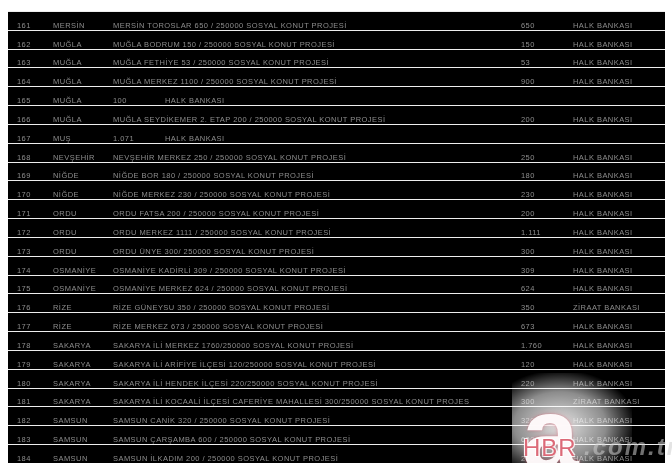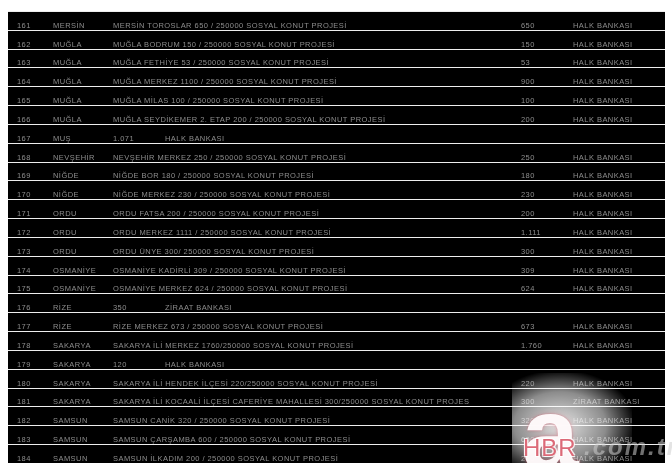--- a/index.html
+++ b/index.html
@@ -116,21 +116,20 @@
       <div class="row">
         <span class="c-num">164</span>
         <span class="c-city">MUĞLA</span>
         <span class="c-proj">MUĞLA MERKEZ 1100 / 250000 SOSYAL KONUT PROJESİ</span>
         <span class="c-cnt">900</span>
         <span class="c-bank">HALK BANKASI</span>
       </div>
       <div class="row">
         <span class="c-num">165</span>
         <span class="c-city">MUĞLA</span>
-        <span class="c-proj">MUĞLA MİLAS 100 / 250000 SOSYAL KONUT PROJESİ</span>
         <span class="c-cnt">100</span>
         <span class="c-bank">HALK BANKASI</span>
       </div>
       <div class="row">
         <span class="c-num">166</span>
         <span class="c-city">MUĞLA</span>
         <span class="c-proj">MUĞLA SEYDİKEMER 2. ETAP 200 / 250000 SOSYAL KONUT PROJESİ</span>
         <span class="c-cnt">200</span>
         <span class="c-bank">HALK BANKASI</span>
       </div>
@@ -192,40 +191,42 @@
       <div class="row">
         <span class="c-num">175</span>
         <span class="c-city">OSMANİYE</span>
         <span class="c-proj">OSMANİYE MERKEZ 624 / 250000 SOSYAL KONUT PROJESİ</span>
         <span class="c-cnt">624</span>
         <span class="c-bank">HALK BANKASI</span>
       </div>
       <div class="row">
         <span class="c-num">176</span>
         <span class="c-city">RİZE</span>
+        <span class="c-proj">RİZE GÜNEYSU 350 / 250000 SOSYAL KONUT PROJESİ</span>
         <span class="c-cnt">350</span>
         <span class="c-bank">ZİRAAT BANKASI</span>
       </div>
       <div class="row">
         <span class="c-num">177</span>
         <span class="c-city">RİZE</span>
         <span class="c-proj">RİZE MERKEZ 673 / 250000 SOSYAL KONUT PROJESİ</span>
         <span class="c-cnt">673</span>
         <span class="c-bank">HALK BANKASI</span>
       </div>
       <div class="row">
         <span class="c-num">178</span>
         <span class="c-city">SAKARYA</span>
         <span class="c-proj">SAKARYA İLİ MERKEZ 1760/250000 SOSYAL KONUT PROJESİ</span>
         <span class="c-cnt">1.760</span>
         <span class="c-bank">HALK BANKASI</span>
       </div>
       <div class="row">
         <span class="c-num">179</span>
         <span class="c-city">SAKARYA</span>
+        <span class="c-proj">SAKARYA İLİ ARİFİYE İLÇESİ 120/250000 SOSYAL KONUT PROJESİ</span>
         <span class="c-cnt">120</span>
         <span class="c-bank">HALK BANKASI</span>
       </div>
       <div class="row">
         <span class="c-num">180</span>
         <span class="c-city">SAKARYA</span>
         <span class="c-proj">SAKARYA İLİ HENDEK İLÇESİ 220/250000 SOSYAL KONUT PROJESİ</span>
         <span class="c-cnt">220</span>
         <span class="c-bank">HALK BANKASI</span>
       </div>

